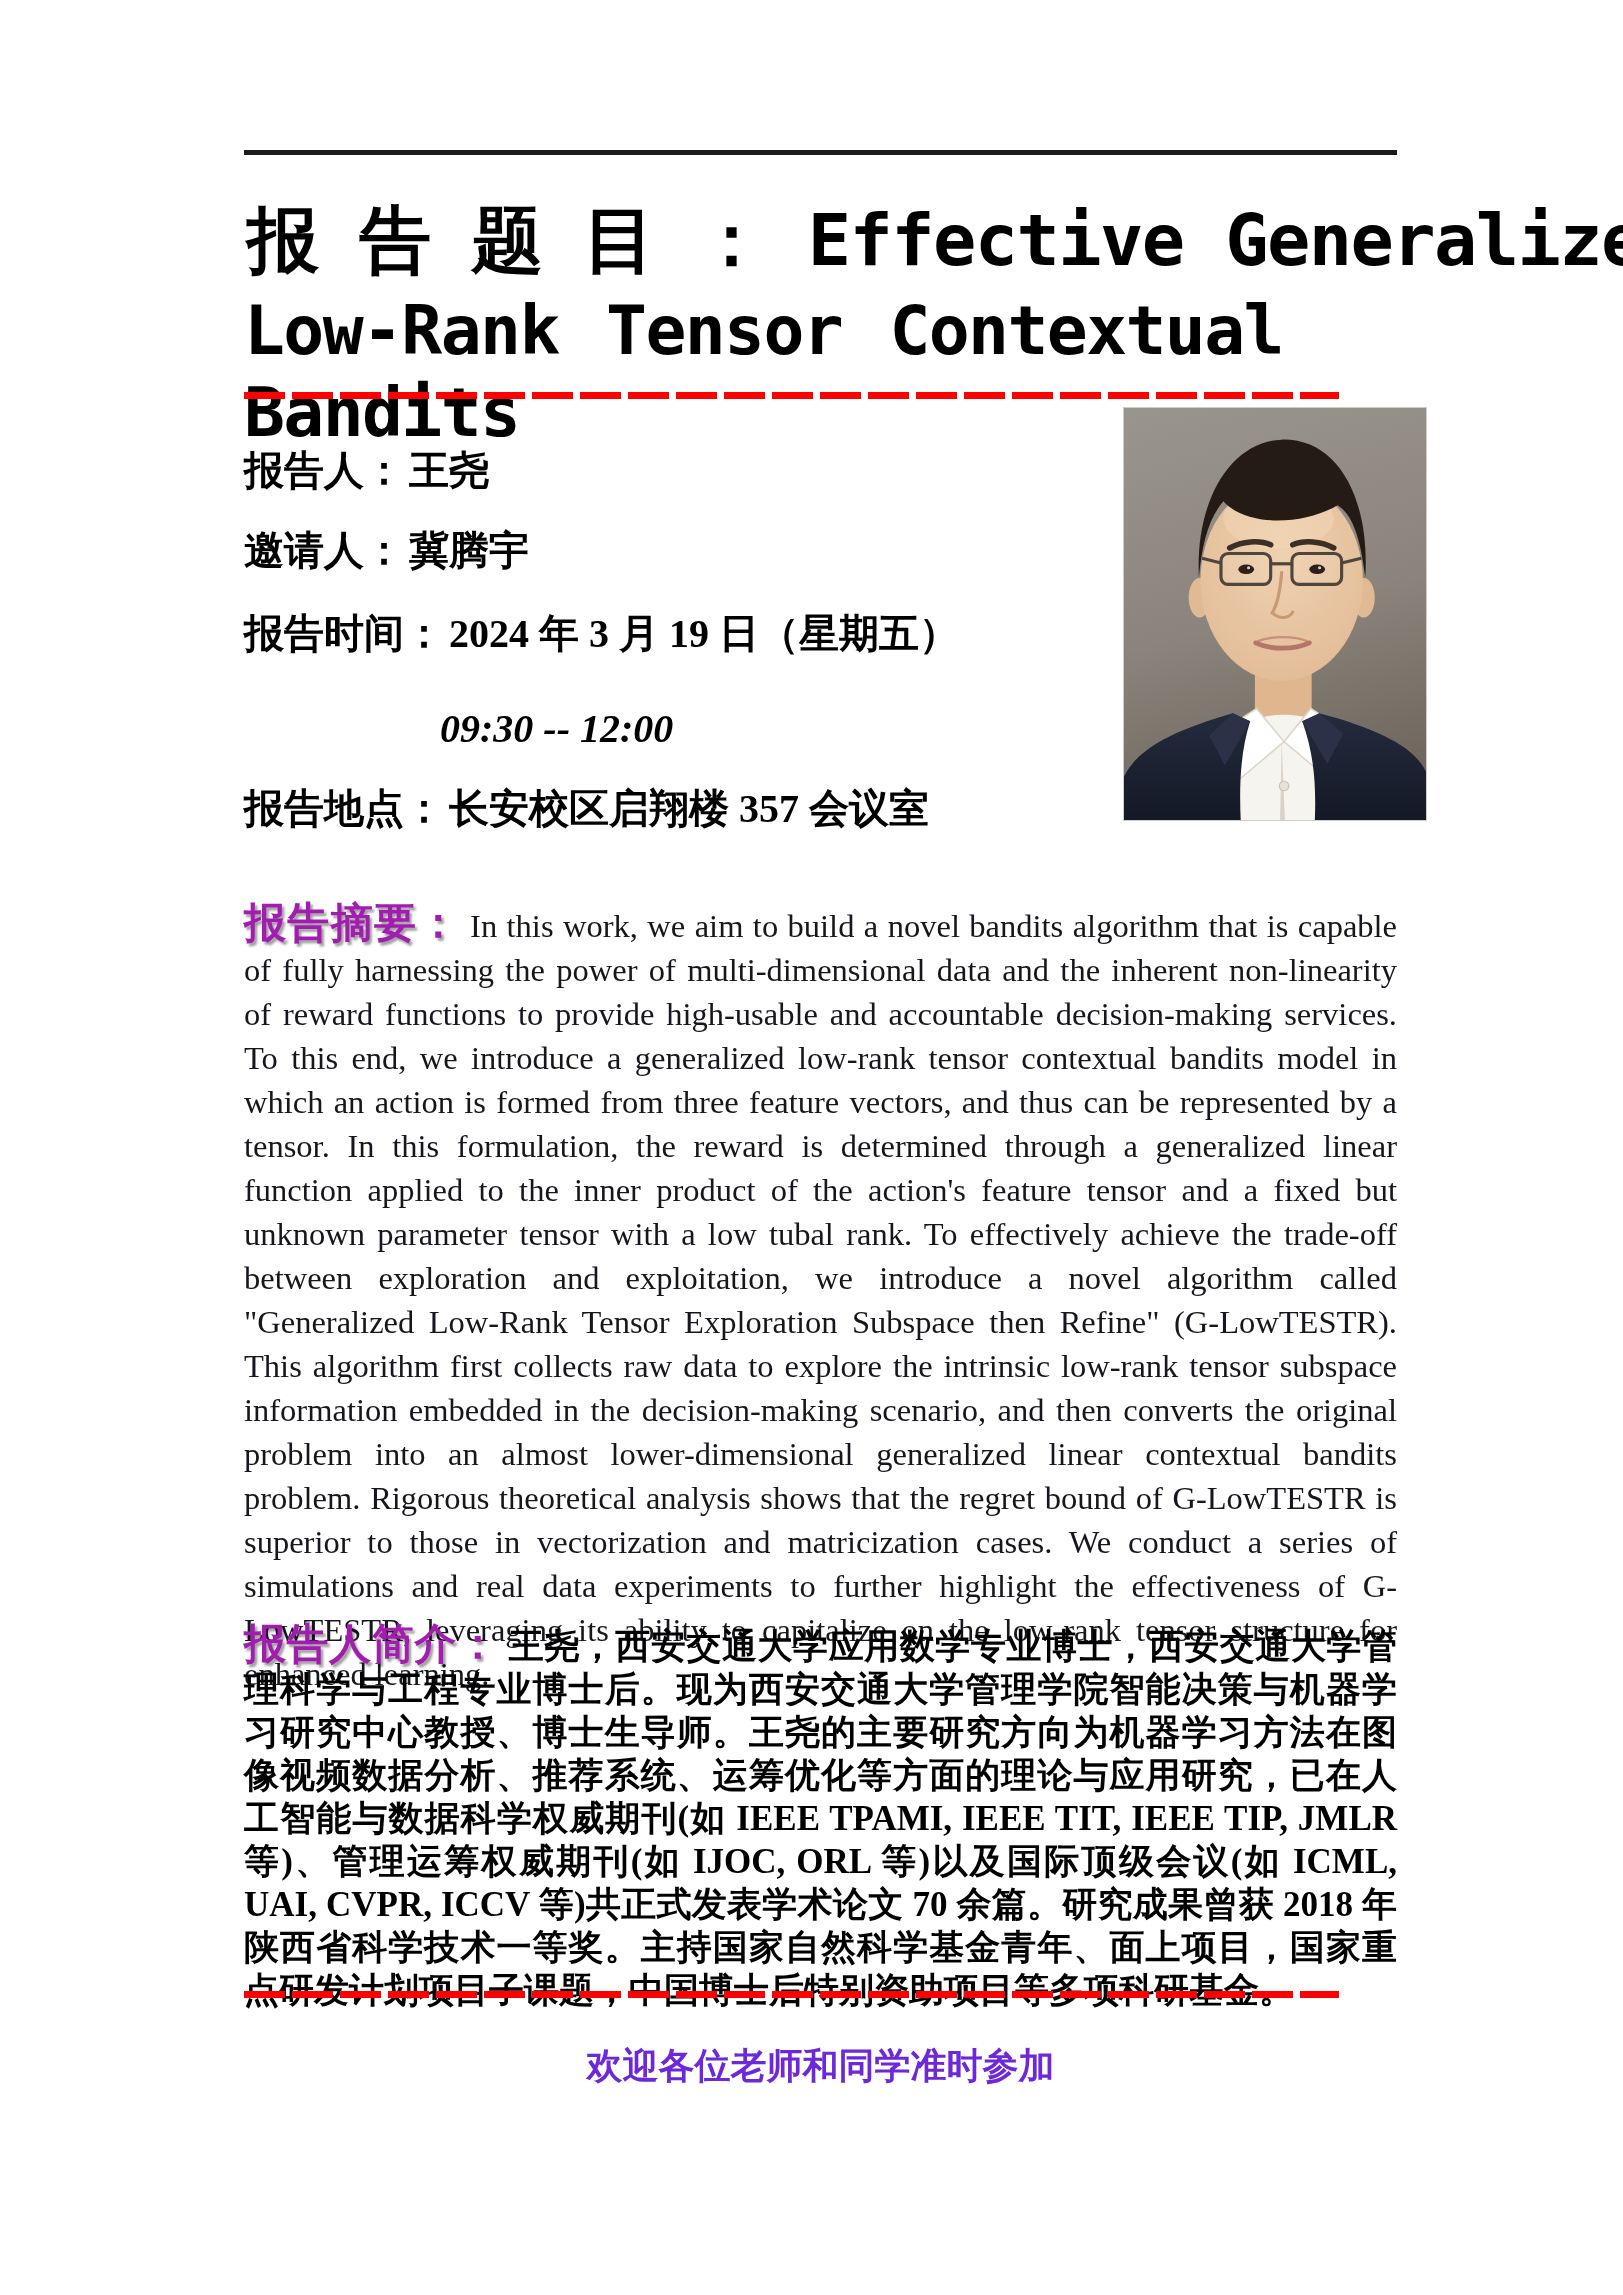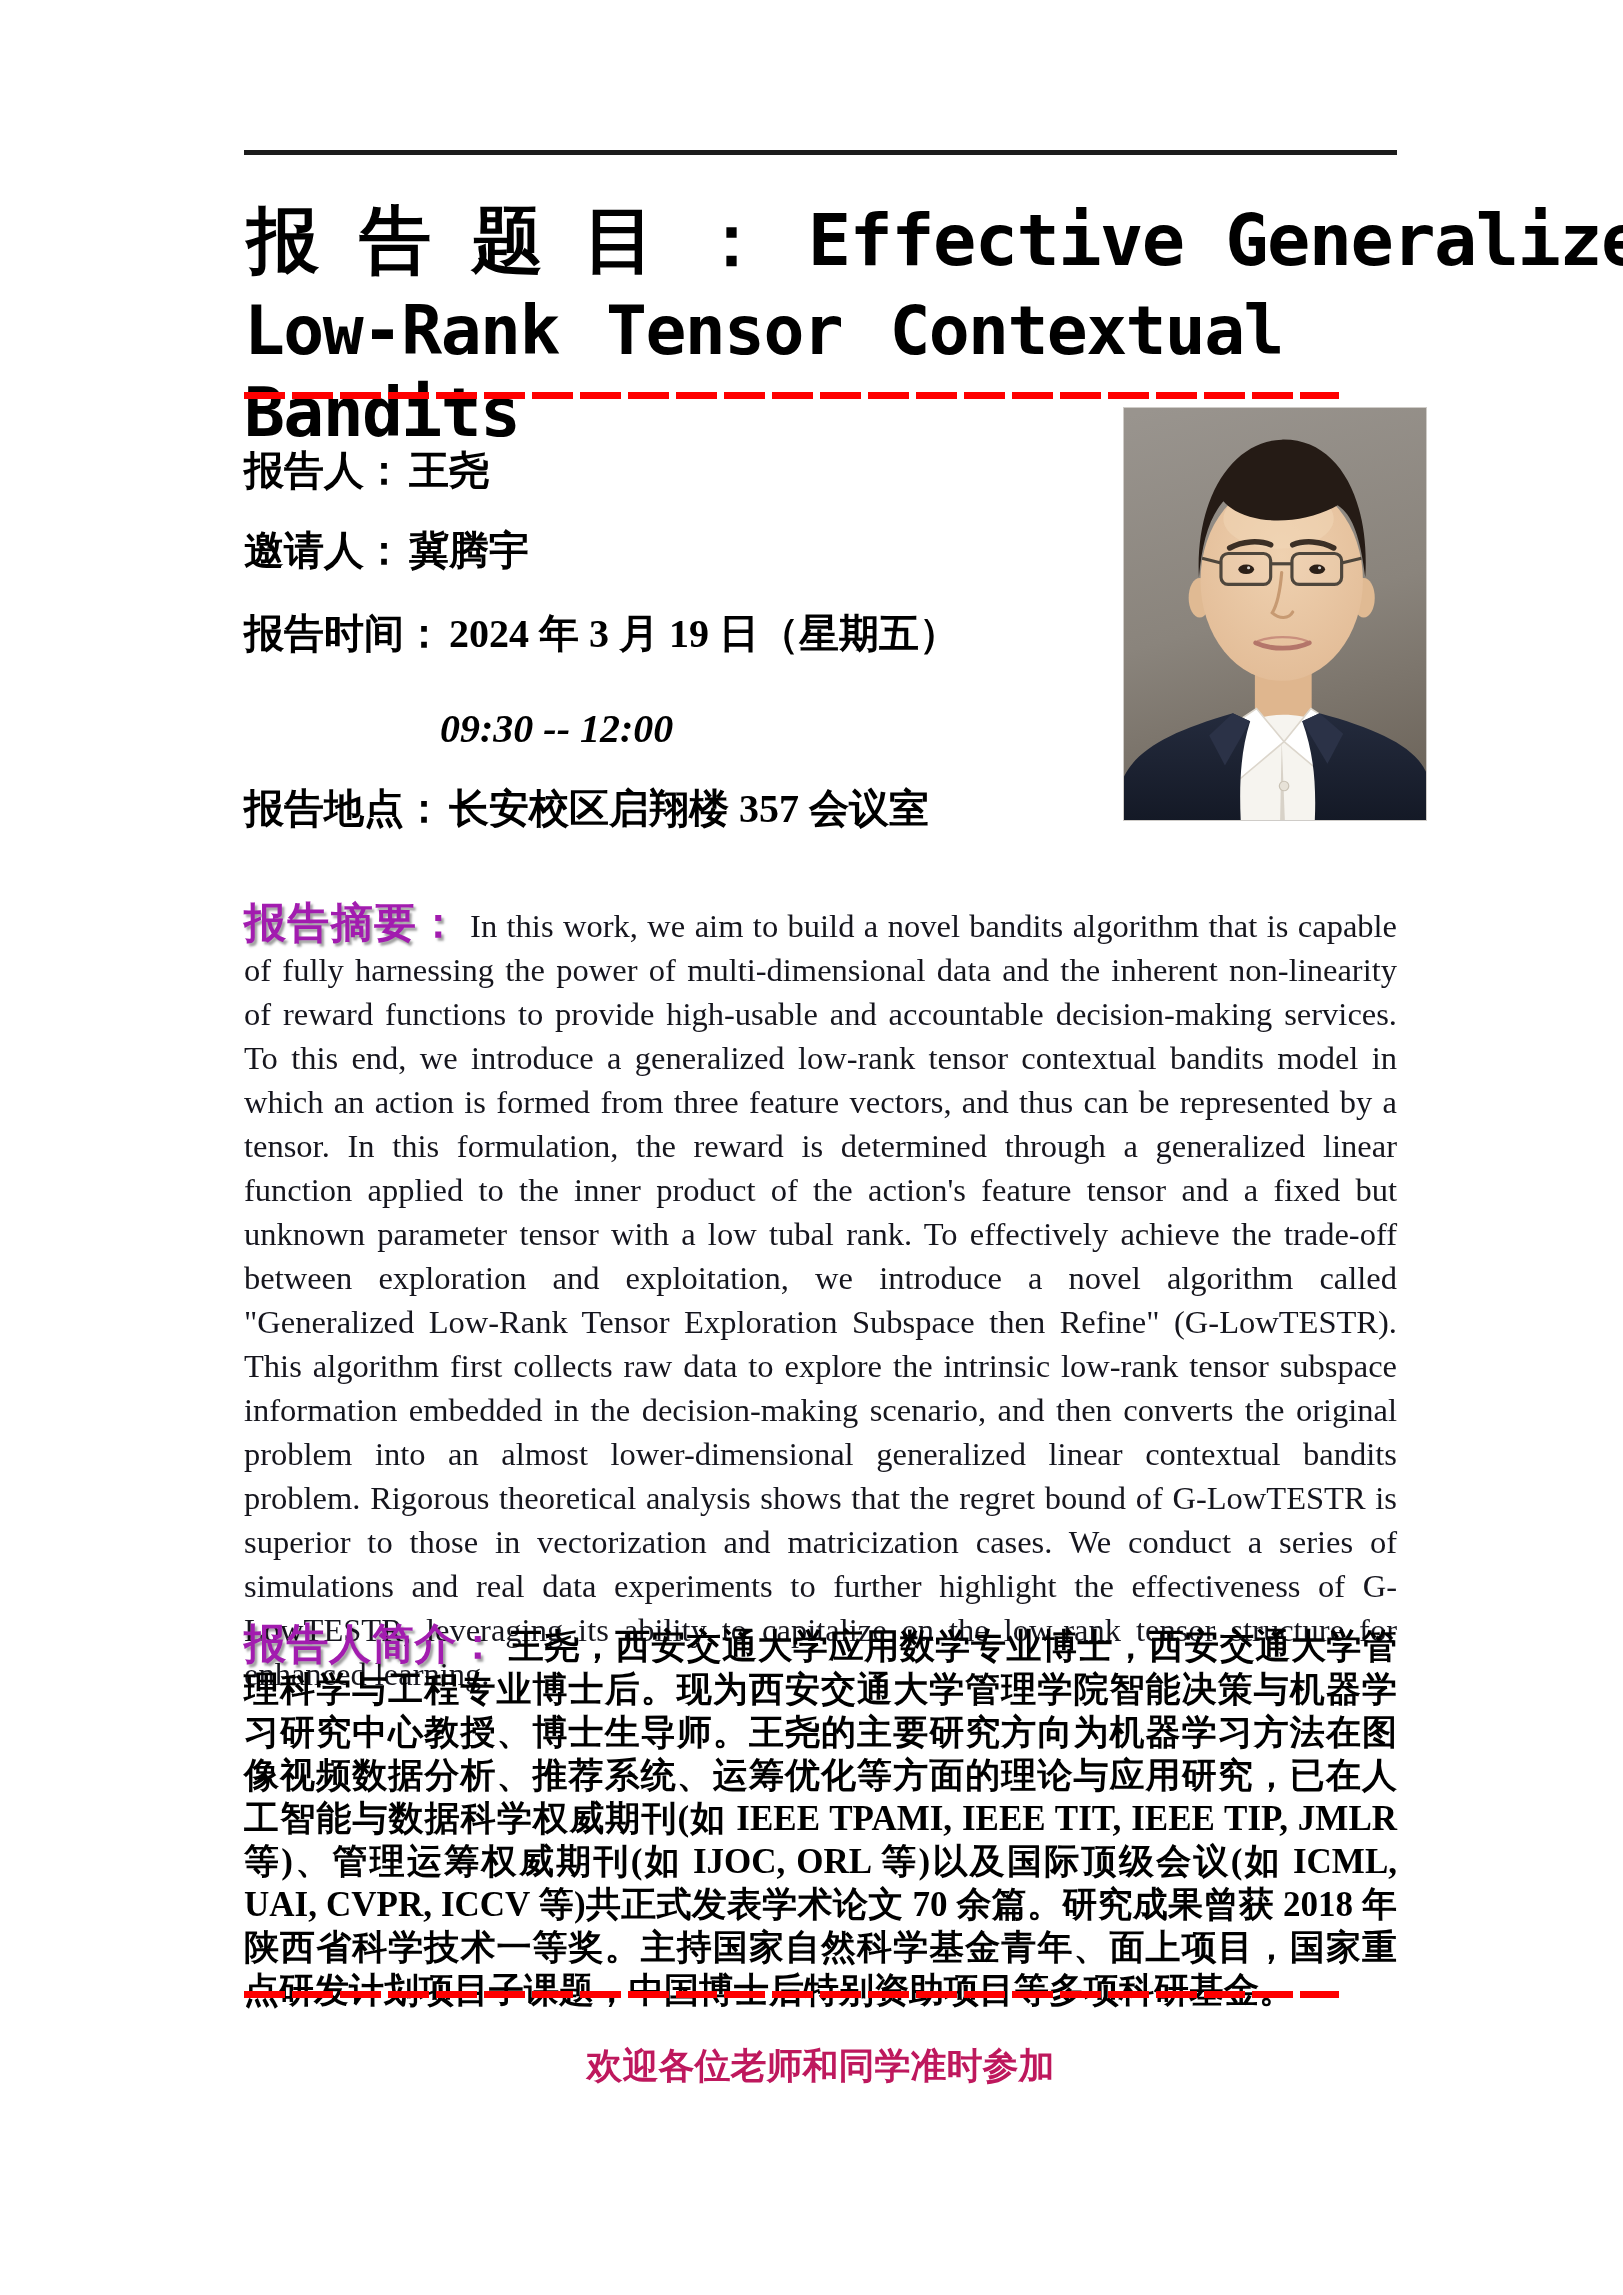--- a/index.html
+++ b/index.html
@@ -41,21 +41,21 @@
     font-family:"Liberation Serif","DejaVu Serif",serif;}
   .section-heading{font-size:42px;font-weight:700;color:#a21caf;
     text-shadow:2.4px 3.2px 2.4px rgba(0,0,0,0.38);
     font-family:"Liberation Serif","DejaVu Serif",serif;}
 
   .bio{position:absolute;left:244px;top:1588px;width:1153px;
     font-size:35px;line-height:43px;font-weight:600;text-align:justify;color:#000;
     font-family:"Liberation Serif","DejaVu Serif",serif;}
 
   .footer-welcome{position:absolute;left:244px;top:2042px;width:1153px;
-    text-align:center;font-weight:700;font-size:36px;color:#be185d;
+    text-align:center;font-weight:700;font-size:36px;color:#6d28d9;
     font-family:"Liberation Serif","DejaVu Serif",serif;}
 </style>
 </head>
 <body>
 
 <div class="page">
 
   <div class="top-rule"></div>
 
   <div>

